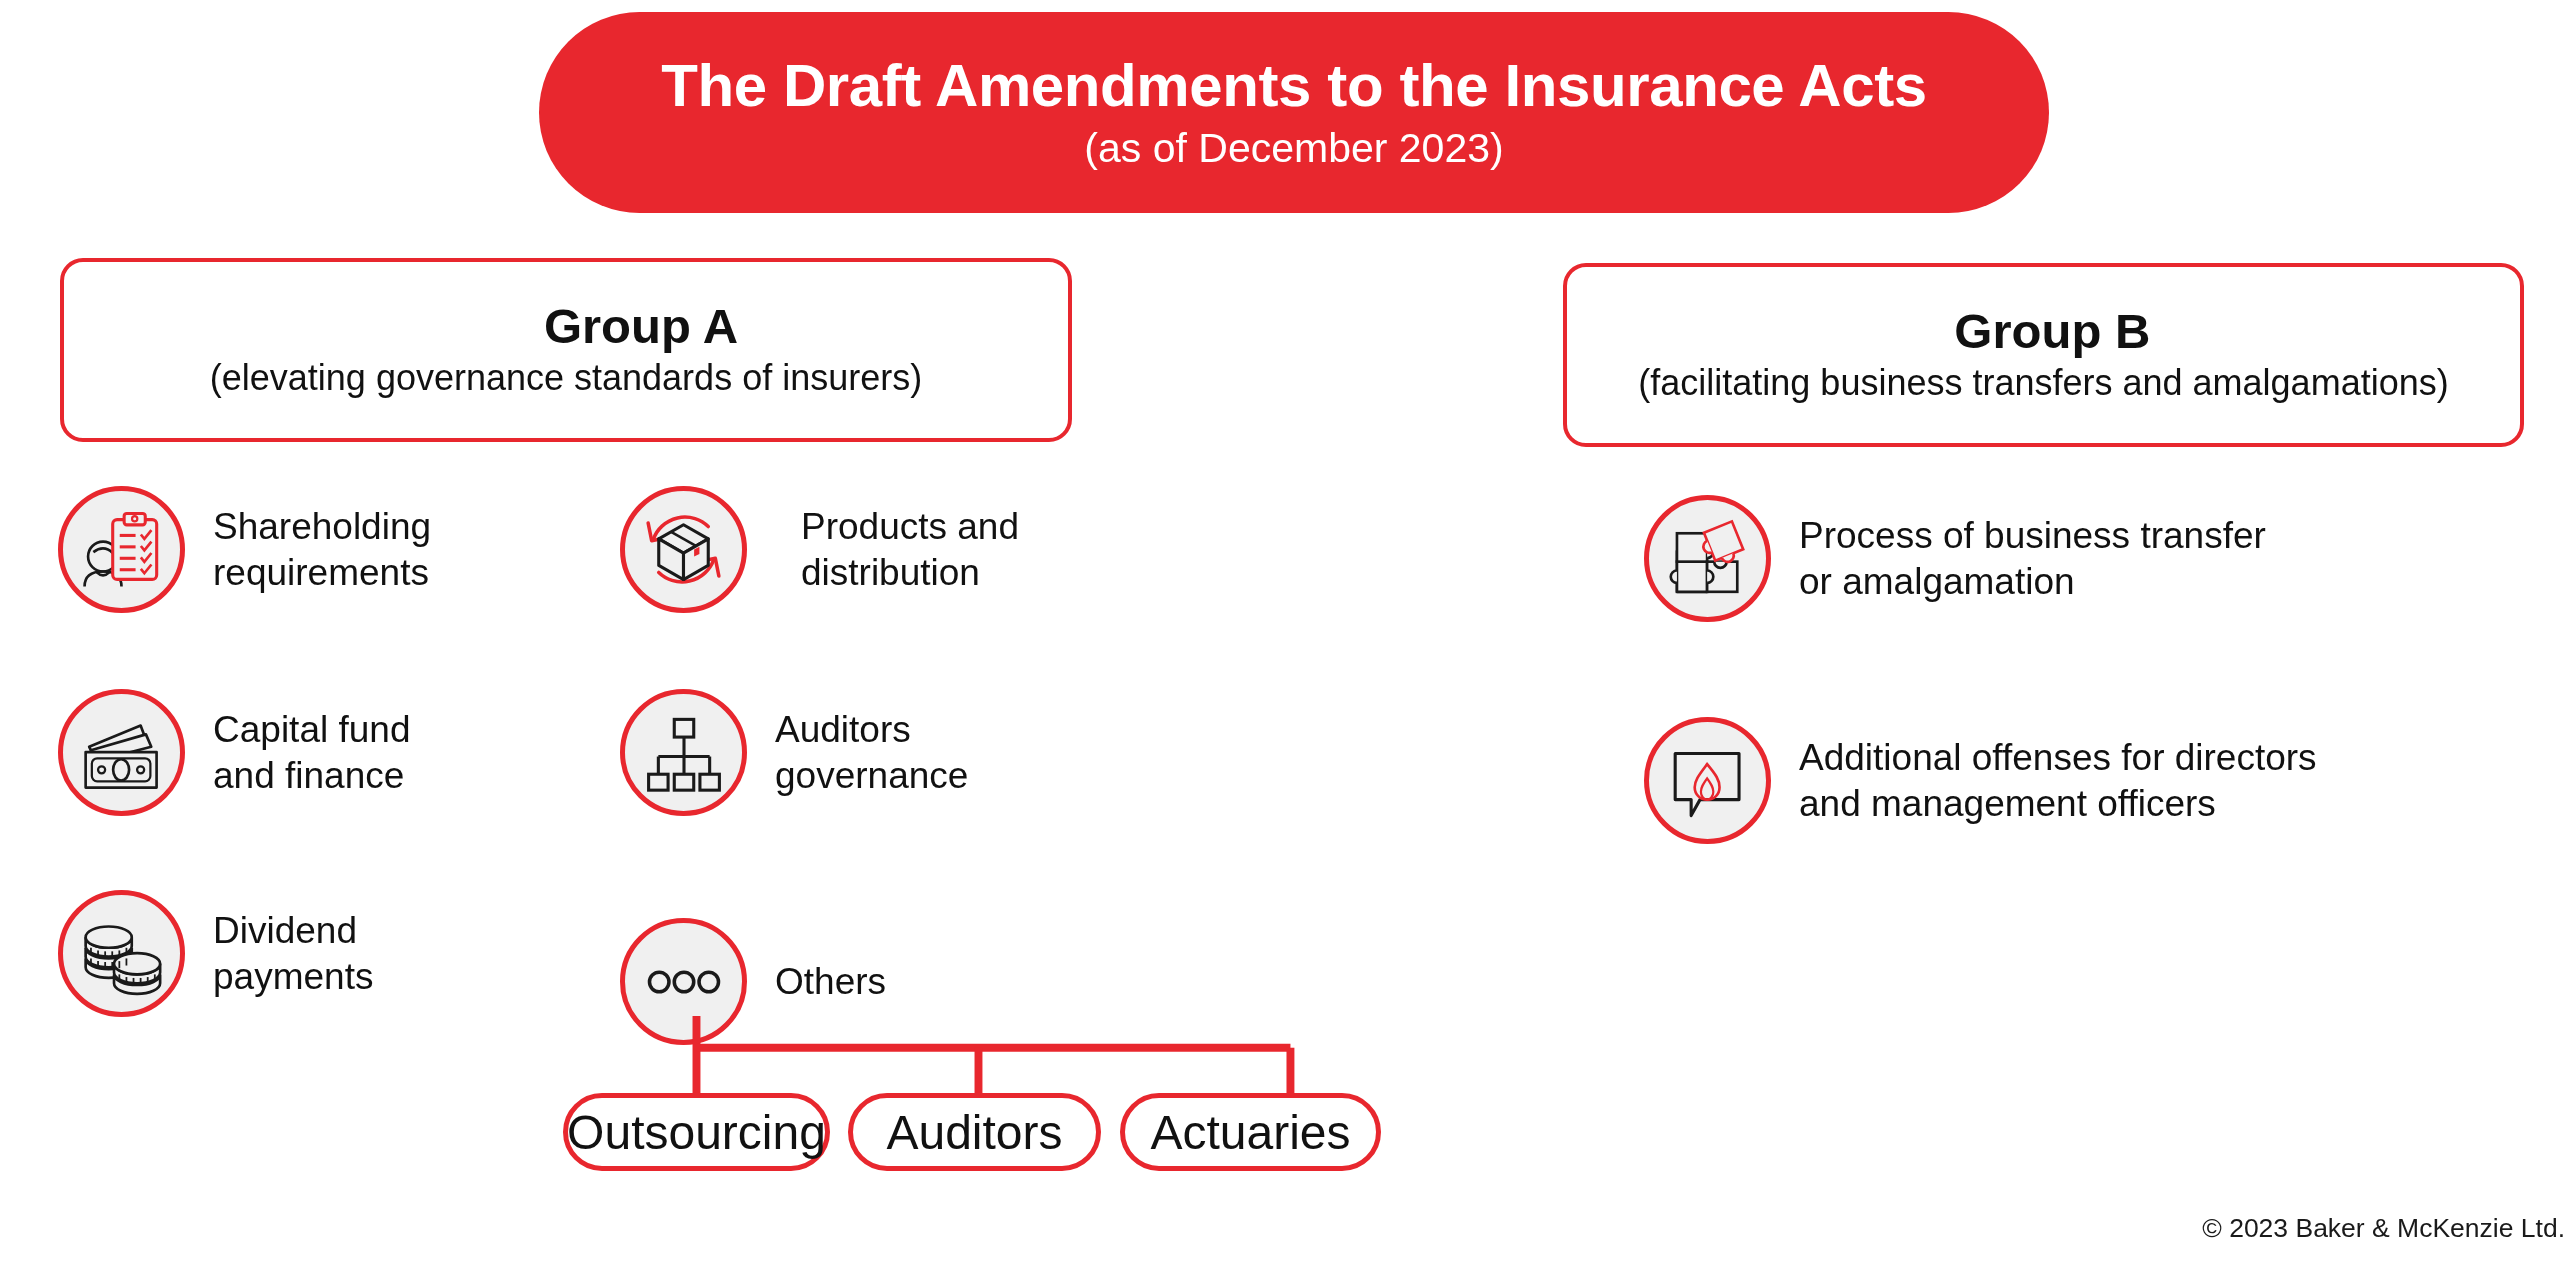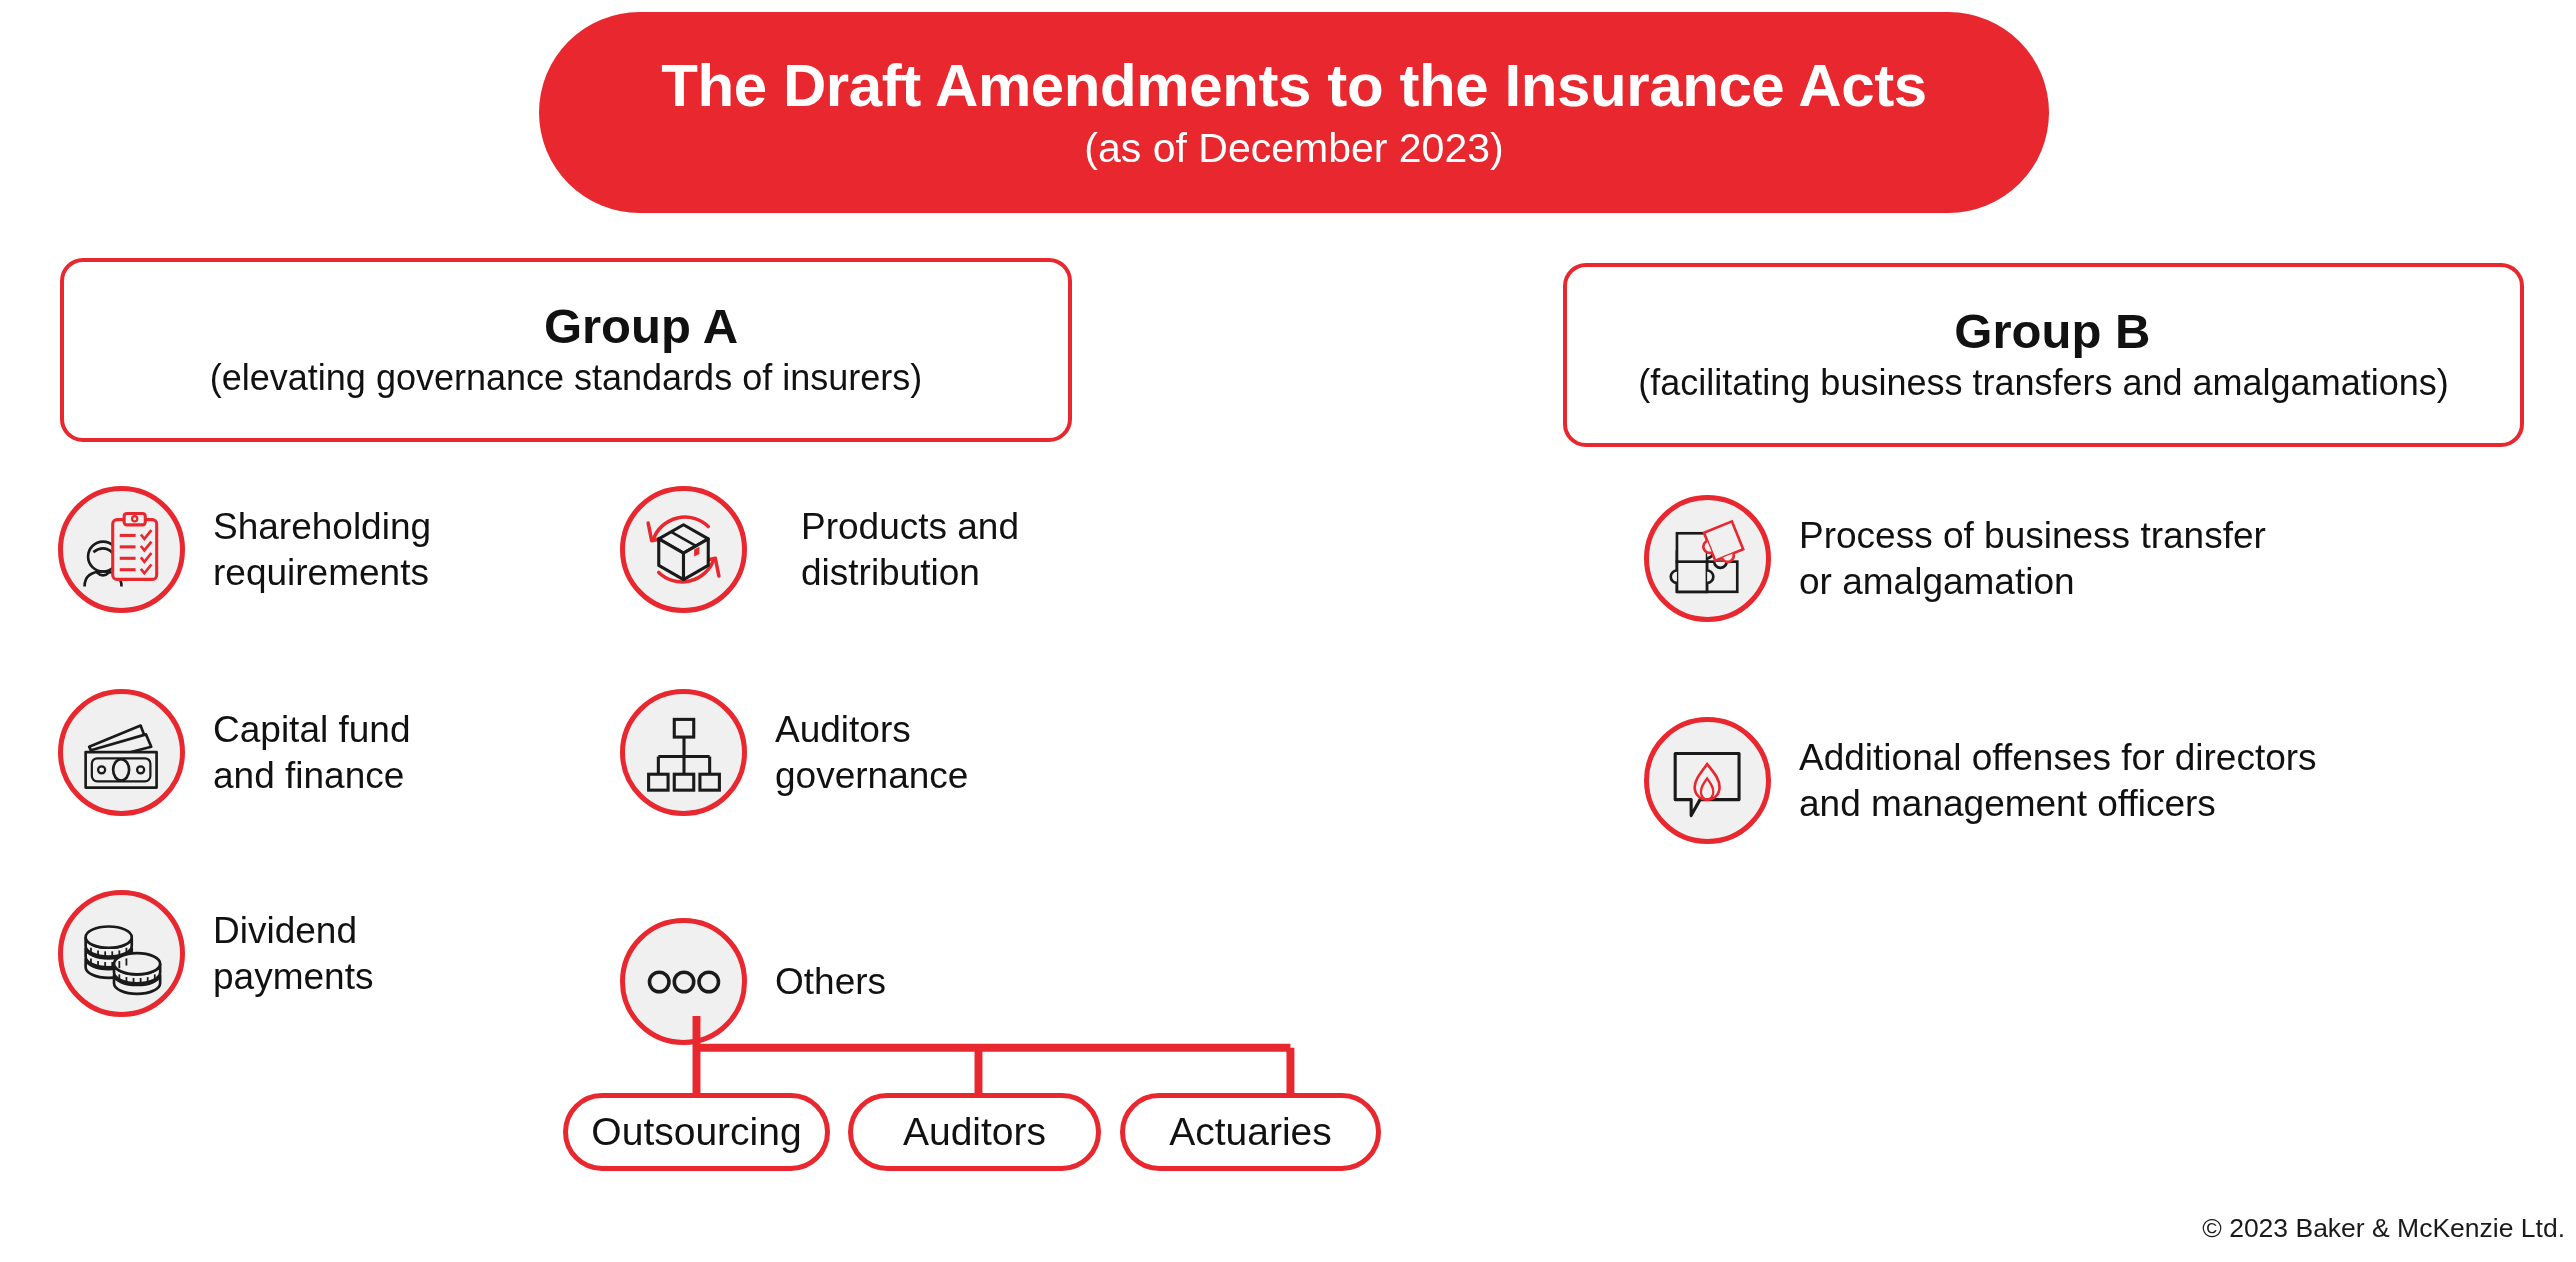--- a/index.html
+++ b/index.html
@@ -138,21 +138,21 @@
   .pill {
     position: absolute;
     height: 78px;
     border: 5.3px solid #E8272E;
     border-radius: 39px;
     background: #ffffff;
     box-sizing: border-box;
     display: flex;
     align-items: center;
     justify-content: center;
-    font-size: 39px;
+    font-size: 48px;
     color: #111111;
     white-space: nowrap;
   }
   #pill-outsourcing { left: 563px;  top: 1093px; width: 267px; }
   #pill-auditors    { left: 848px;  top: 1093px; width: 253px; }
   #pill-actuaries   { left: 1120px; top: 1093px; width: 261px; }
 
   
   #footer {
     position: absolute;

